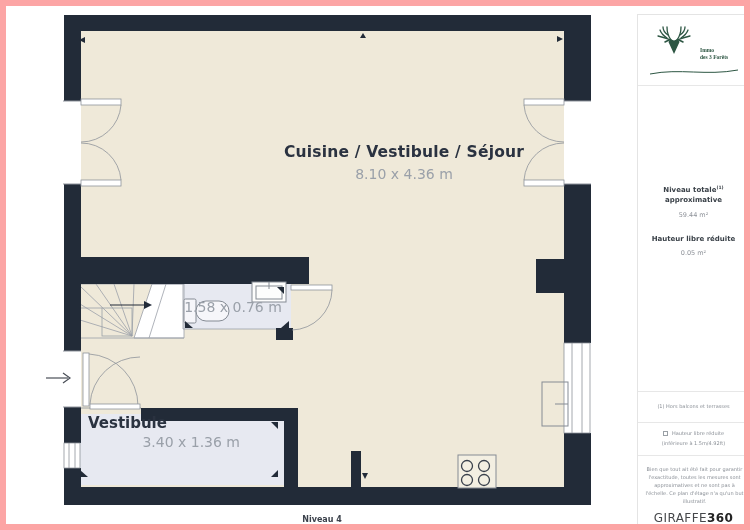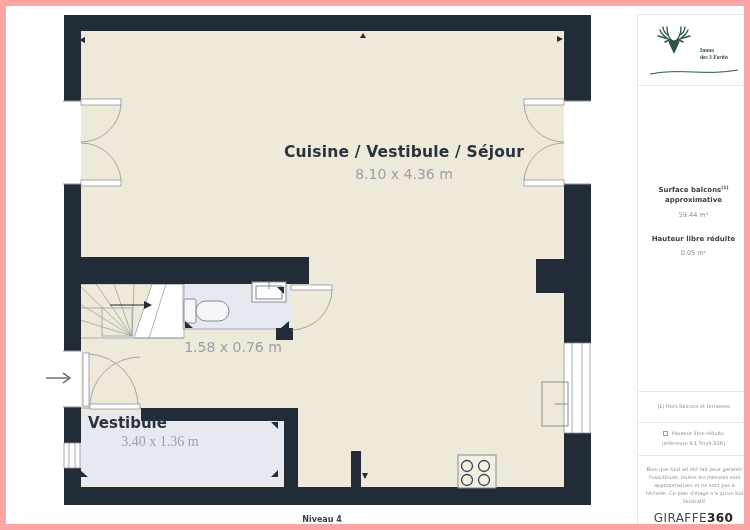--- a/index.html
+++ b/index.html
@@ -11,23 +11,23 @@
   }
   .plan-svg{ position:absolute; left:0; top:0; }
 
   
   .lbl{ position:absolute; text-align:center; white-space:nowrap; }
   .room-name{ color:#2a3240; font-weight:bold; }
   .room-dims{ color:#9aa0a9; font-weight:normal; }
   .main-name{ left:248px; top:137px; width:300px; font-size:15.5px; letter-spacing:.2px; }
   .main-dims{ left:248px; top:160px; width:300px; font-size:14px; }
   .wc-name{ left:177px; top:274px; width:100px; font-size:15px; }
-  .wc-dims{ left:173px; top:293px; width:108px; font-size:14px;margin-top:40px; }
+  .wc-dims{ left:173px; top:293px; width:108px; font-size:14px; }
   .bu-name{ left:82px; top:408px; width:160px; text-align:left; font-size:15px; }
-  .bu-dims{ left:74px; top:428px; width:160px; text-align:center; font-size:14px;font-family:Liberation Serif, serif; }
+  .bu-dims{ left:74px; top:428px; width:160px; text-align:right; font-size:14px; }
   .niveau{ left:266px; top:509px; width:100px; font-size:8px; font-weight:bold; color:#3c424c; }
 
   
   .sidebar{
     position:absolute; left:631px; top:8px; width:113px; height:516px;
     background:#fff; border:1px solid #e4e4e4;
   }
   .divider{ position:absolute; left:0; width:100%; height:0; border-top:1px solid #e7e7e7; }
   .logo-wrap{ position:absolute; left:0; top:6px; width:100%; height:60px; }
   .stag{ position:absolute; left:14px; top:2px; }
@@ -214,21 +214,21 @@
         <div>des 3 Forêts</div>
       </div>
       <svg class="swoosh" width="96" height="10" viewBox="0 0 96 10">
         <path d="M4,7 C34,1 60,9 92,3" stroke="#2d5643" stroke-width="1" fill="none"></path>
       </svg>
     </div>
 
     <div class="divider" style="top:70px"></div>
 
     <div class="s-abs s-label" style="top:170px">
-      <span>Surface balcons</span><sup class="fn">(1)</sup>
+      <span>Niveau totale</span><sup class="fn">(1)</sup>
     </div>
     <div class="s-abs s-label" style="top:181px">approximative</div>
     <div class="s-abs s-value" style="top:196px">59.44 m²</div>
 
     <div class="s-abs s-label" style="top:220px">Hauteur libre réduite</div>
     <div class="s-abs s-value" style="top:234px">0.05 m²</div>
 
     <div class="divider" style="top:376px"></div>
     <div class="s-abs s-small" style="top:388px">(1) Hors balcons et terrasses</div>
 

